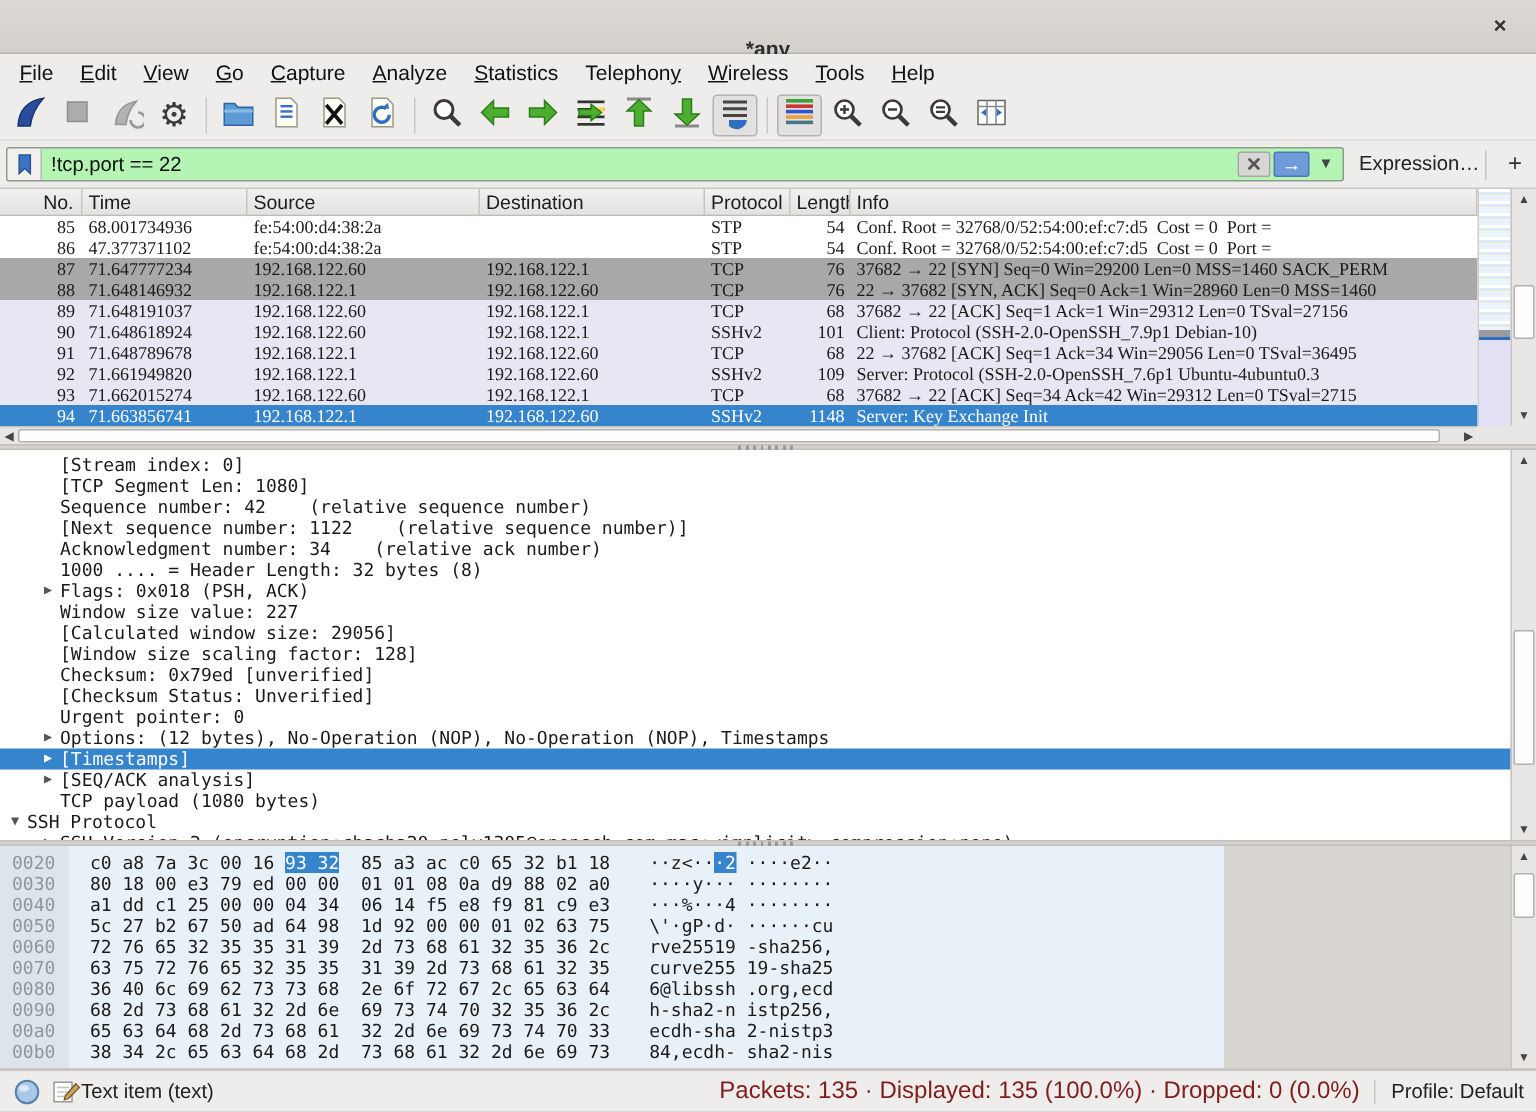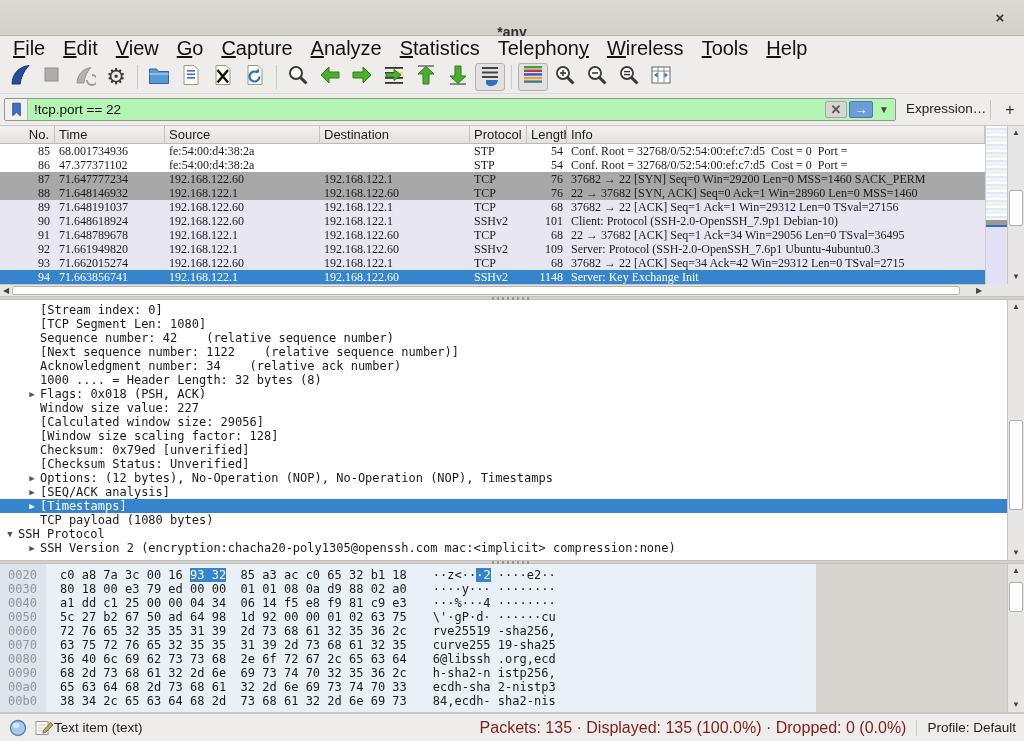--- a/index.html
+++ b/index.html
@@ -13,21 +13,21 @@
 
   
   #titlebar{position:absolute;left:0;top:0;width:1024px;height:36px;
     background:linear-gradient(#ddd9d4,#d3cfca);border-bottom:1px solid #b8b4af;}
   #title{position:absolute;left:0;right:0;top:24px;text-align:center;font-weight:bold;font-size:14px;color:#2e2e2e}
   #closebtn{position:absolute;right:14px;top:8px;width:20px;height:20px;text-align:center;line-height:20px;
     font-size:15px;font-weight:bold;color:#333;cursor:default}
 
   
   #menubar{position:absolute;left:0;top:36px;width:1024px;height:24px;background:#efedeb;display:flex;align-items:center;padding-left:4px}
-  .menu-item{padding:2px 9px;font-size:20px;color:#111}
+  .menu-item{padding:2px 9px;font-size:14px;color:#111}
   .menu-item u{text-decoration:underline}
 
   
   #toolbar{position:absolute;left:0;top:60px;width:1024px;height:34px;background:#efedeb;display:flex;align-items:center;padding-left:4px;border-bottom:1px solid #dddad7}
   .tb{width:30px;height:28px;display:flex;align-items:center;justify-content:center;margin:0 1px;border:1px solid transparent;border-radius:3px}
   .tb svg{width:24px;height:24px}
   .tb.pressed{background:#e3e1df;border:1px solid #b4b2b0}
   .tb.disabled{opacity:.85}
   .tbsep{width:1px;height:24px;background:#c9c6c3;margin:0 5px}
   .gearglyph{font-size:22px;line-height:22px;color:#3a3a3a}
@@ -443,23 +443,24 @@
       <div class="dl" style="padding-left: 24px;"><span class="tri"></span><span class="txt">Sequence number: 42    (relative sequence number)</span></div>
       <div class="dl" style="padding-left: 24px;"><span class="tri"></span><span class="txt">[Next sequence number: 1122    (relative sequence number)]</span></div>
       <div class="dl" style="padding-left: 24px;"><span class="tri"></span><span class="txt">Acknowledgment number: 34    (relative ack number)</span></div>
       <div class="dl" style="padding-left: 24px;"><span class="tri"></span><span class="txt">1000 .... = Header Length: 32 bytes (8)</span></div>
       <div class="dl" style="padding-left: 24px;"><span class="tri">▶</span><span class="txt">Flags: 0x018 (PSH, ACK)</span></div>
       <div class="dl" style="padding-left: 24px;"><span class="tri"></span><span class="txt">Window size value: 227</span></div>
       <div class="dl" style="padding-left: 24px;"><span class="tri"></span><span class="txt">[Calculated window size: 29056]</span></div>
       <div class="dl" style="padding-left: 24px;"><span class="tri"></span><span class="txt">[Window size scaling factor: 128]</span></div>
       <div class="dl" style="padding-left: 24px;"><span class="tri"></span><span class="txt">Checksum: 0x79ed [unverified]</span></div>
       <div class="dl" style="padding-left: 24px;"><span class="tri"></span><span class="txt">[Checksum Status: Unverified]</span></div>
+      <div class="dl" style="padding-left: 24px;"><span class="tri"></span><span class="txt">Urgent pointer: 0</span></div>
       <div class="dl" style="padding-left: 24px;"><span class="tri">▶</span><span class="txt">Options: (12 bytes), No-Operation (NOP), No-Operation (NOP), Timestamps</span></div>
+      <div class="dl selected" style="padding-left: 24px;"><span class="tri">▶</span><span class="txt">[Timestamps]</span></div>
       <div class="dl" style="padding-left: 24px;"><span class="tri">▶</span><span class="txt">[SEQ/ACK analysis]</span></div>
-      <div class="dl selected" style="padding-left: 24px;"><span class="tri">▶</span><span class="txt">[Timestamps]</span></div>
       <div class="dl" style="padding-left: 24px;"><span class="tri"></span><span class="txt">TCP payload (1080 bytes)</span></div>
       <div class="dl" style="padding-left: 2px;"><span class="tri">▼</span><span class="txt">SSH Protocol</span></div>
       <div class="dl" style="padding-left: 24px;"><span class="tri">▶</span><span class="txt">SSH Version 2 (encryption:chacha20-poly1305@openssh.com mac:&lt;implicit&gt; compression:none)</span></div>
     </div>
   <div class="vscroll" id="dvscroll" style="position:absolute;top:300px">
       <span class="arr up">▲</span>
       <div class="vthumb" style="top:120px;height:90px"></div>
       <span class="arr down">▼</span>
   </div>
 

